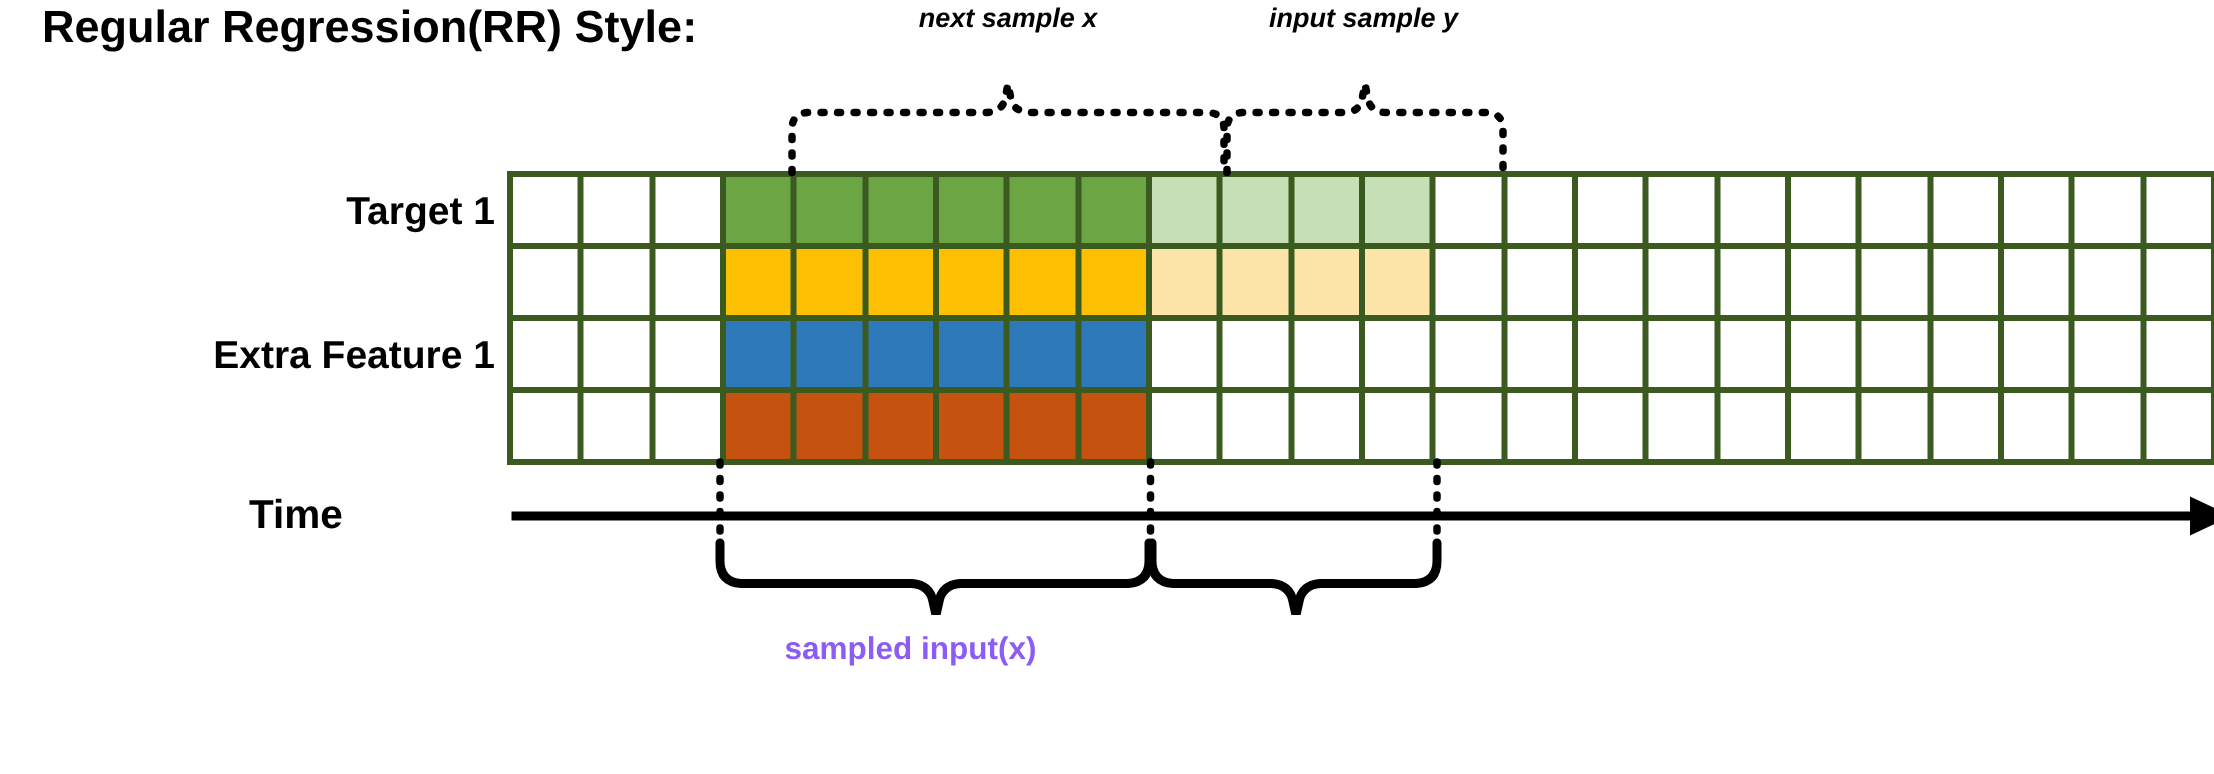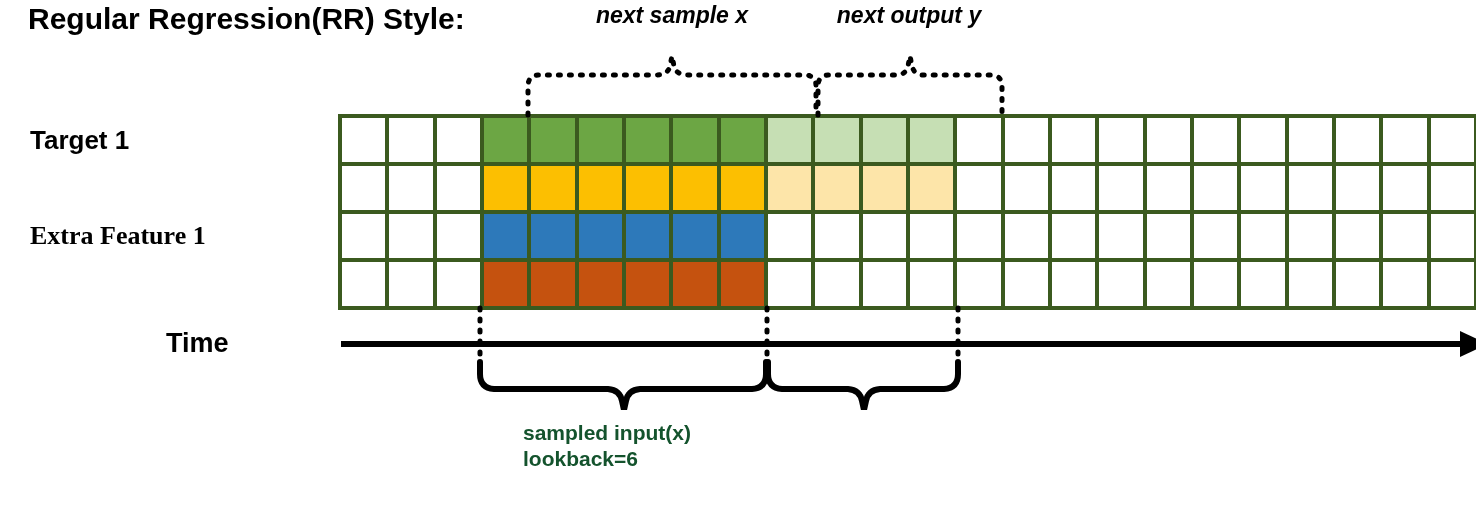--- a/index.html
+++ b/index.html
@@ -15,21 +15,21 @@
   
   #page-title{
     position:absolute;left:12px;top:2px;
     font-size:30px;font-weight:700;color:#000;
     letter-spacing:0px;white-space:nowrap;
   }
 
   
   .row-label{
     position:absolute;right:0;width:300px;
-    text-align:left;
+    text-align:right;
     font-size:26px;font-weight:700;color:#000;
     white-space:nowrap;
     line-height:1;
   }
   #row-label-wrap{position:absolute;left:8px;top:0;width:306px;height:320px;}
 
   
   #grid{
     position:absolute;left:322px;top:114px;
     width:1140px;height:196px;
@@ -55,45 +55,45 @@
   #time-axis{position:absolute;left:320px;top:322px;width:1156px;height:44px;}
 
   
   #top-annotations{position:absolute;left:0;top:0;width:1476px;height:120px;}
   #bottom-annotations{position:absolute;left:0;top:300px;width:1476px;height:110px;}
   #drop-lines{position:absolute;left:0;top:300px;width:1476px;height:70px;}
 
   
   .top-cap{
     position:absolute;top:2px;
-    font-size:23px;font-style:italic;font-weight:600;color:#000;
+    font-size:18px;font-style:italic;font-weight:600;color:#000;
     white-space:nowrap;text-align:center;
   }
   #cap-next-x{left:516px;width:280px;}
   #cap-next-y{left:800px;width:186px;}
 
   
   .bot-cap{
     position:absolute;top:420px;
-    font-size:21px;font-weight:600;color:#14532d;
+    font-size:21px;font-weight:600;color:#8b5cf6;
     line-height:1.25;white-space:nowrap;
   }
   #cap-input{left:507px;}
   #cap-output{left:773px;}
 </style>
 </head>
 <body>
 
 <div class="stage">
 
   <div id="page-title">Regular Regression(RR) Style:</div>
 
   <div id="row-label-wrap">
     <div class="row-label" style="top:127px;">Target 1</div>
-    <div class="row-label" style="top:223px;font-family:Liberation Serif, serif;">Extra Feature 1</div>
+    <div class="row-label" style="top:223px;">Extra Feature 1</div>
   </div>
 
   <div id="grid">
       <div class="grid-row">
         <div class="cell"></div>
         <div class="cell"></div>
         <div class="cell"></div>
         <div class="cell green"></div>
         <div class="cell green"></div>
         <div class="cell green"></div>
@@ -197,21 +197,21 @@
     </div>
 
   <svg id="top-annotations" viewBox="0 0 1476 120">
 
     <path fill="none" stroke="#000" stroke-width="5" stroke-linecap="round" stroke-dasharray="2 9" d="M512,115 L512,86 Q512,76 522,75 L640,75 Q652,75 654,66 L656,56 L658,66 Q660,75 672,75 L790,75 Q800,76 800,86 L800,115"></path>
 
     <path fill="none" stroke="#000" stroke-width="5" stroke-linecap="round" stroke-dasharray="2 9" d="M802,115 L802,86 Q802,76 812,75 L880,75 Q890,75 892,66 L894,56 L896,66 Q898,75 908,75 L976,75 Q986,76 986,86 L986,115"></path>
   </svg>
 
   <div class="top-cap" id="cap-next-x">next sample x</div>
-  <div class="top-cap" id="cap-next-y">next output y</div>
+  <div class="top-cap" id="cap-next-y">input sample y</div>
 
   <div id="time-label">Time</div>
   <svg id="time-axis" viewBox="0 0 1156 44">
     <line x1="5" y1="22" x2="1128" y2="22" stroke="#000" stroke-width="6"></line>
     <polygon points="1124,9 1152,22 1124,35" fill="#000"></polygon>
   </svg>
 
   <svg id="drop-lines" viewBox="0 0 1476 70">
     <path d="M464,8 L464,62" stroke="#000" stroke-width="5" stroke-linecap="round" stroke-dasharray="2 9" fill="none"></path>
     <path d="M751,8 L751,62" stroke="#000" stroke-width="5" stroke-linecap="round" stroke-dasharray="2 9" fill="none"></path>
@@ -220,17 +220,16 @@
 
   <svg id="bottom-annotations" viewBox="0 0 1476 110">
 
     <path fill="none" stroke="#000" stroke-width="6" stroke-linecap="round" d="M464,62 L464,74 Q464,88 478,89 L592,89 Q604,90 606,101 L608,110 L610,101 Q612,90 624,89 L736,89 Q750,88 750,74 L750,62"></path>
 
     <path fill="none" stroke="#000" stroke-width="6" stroke-linecap="round" d="M752,62 L752,74 Q752,88 766,89 L832,89 Q844,90 846,101 L848,110 L850,101 Q852,90 864,89 L928,89 Q942,88 942,74 L942,62"></path>
   </svg>
 
   <div class="bot-cap" id="cap-input">
     <div>sampled input(x)</div>
-    <div>lookback=6</div>
   </div>
 
 
 </div>
 
 </body></html>

